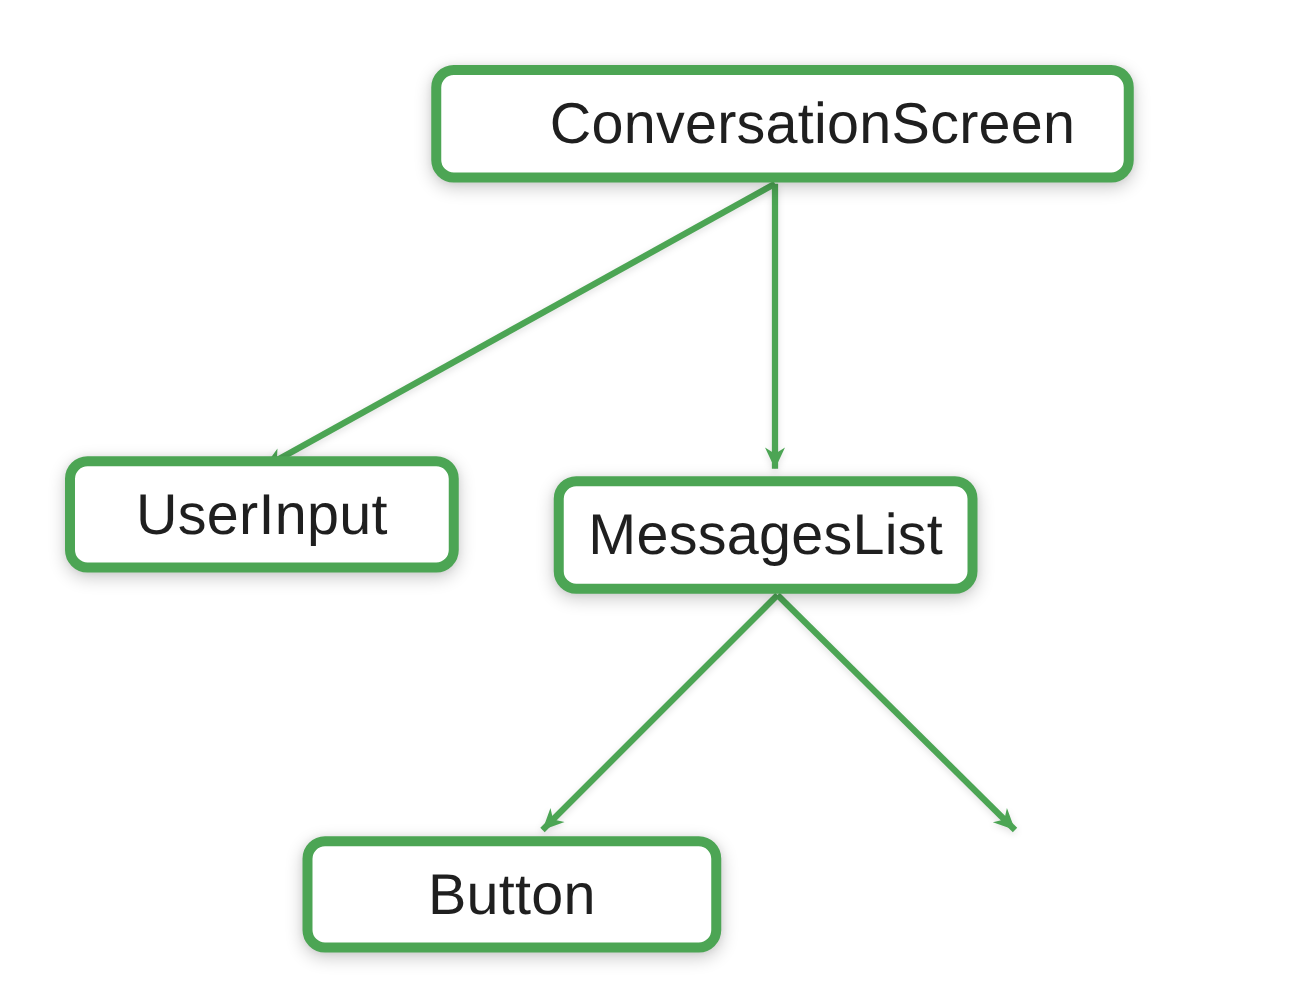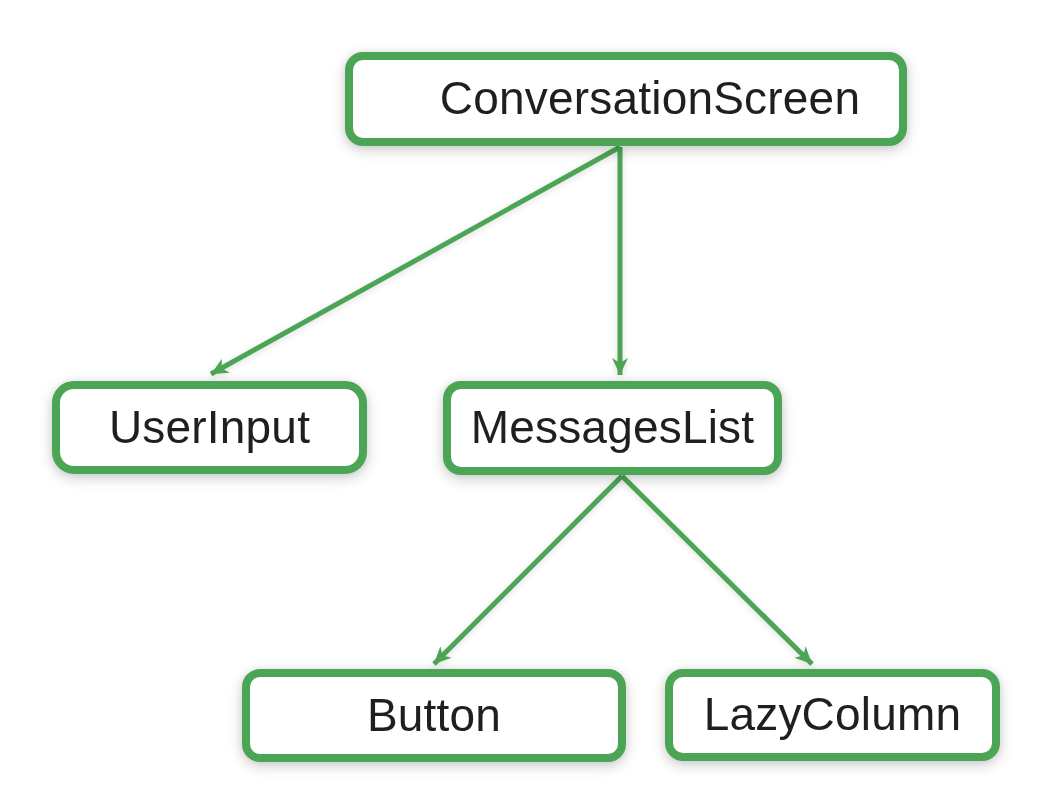--- a/index.html
+++ b/index.html
@@ -42,23 +42,23 @@
   }
   .node-label {
     font-size: 46px;
     color: var(--text);
     letter-spacing: 0.2px;
     white-space: nowrap;
     line-height: 1;
     padding-bottom: 2px;
   }
   .node-conversation-screen { left: 345px; top: 52px;  width: 562px; height: 94px; padding-left: 48px; }
-  .node-user-input          { left: 52px;  top: 381px; width: 315px; height: 93px; border-radius: 22px; }
+  .node-user-input          { left: 52px;  top: 365px; width: 315px; height: 93px; }
   .node-messages-list       { left: 443px; top: 381px; width: 339px; height: 94px; }
-  .node-button              { left: 242px; top: 669px; width: 384px; height: 93px; }
+  .node-button              { left: 242px; top: 669px; width: 335px; height: 93px; }
   .node-lazy-column         { left: 665px; top: 669px; width: 335px; height: 92px; }
 </style>
 </head>
 <body>
 
 <div class="canvas">
 
   <svg class="edges-layer" width="1040" height="802" viewBox="0 0 1040 802" xmlns="http://www.w3.org/2000/svg">
     <defs>
       <marker id="arrow" markerUnits="userSpaceOnUse" markerWidth="24" markerHeight="24" refX="19" refY="11" orient="auto">
@@ -80,17 +80,14 @@
   </div>
 
   <div class="node node-messages-list">
     <span class="node-label">MessagesList</span>
   </div>
 
   <div class="node node-button">
     <span class="node-label">Button</span>
   </div>
 
-  <div class="node node-lazy-column">
-    <span class="node-label">LazyColumn</span>
-  </div>
 
 </div>
 
 </body></html>

